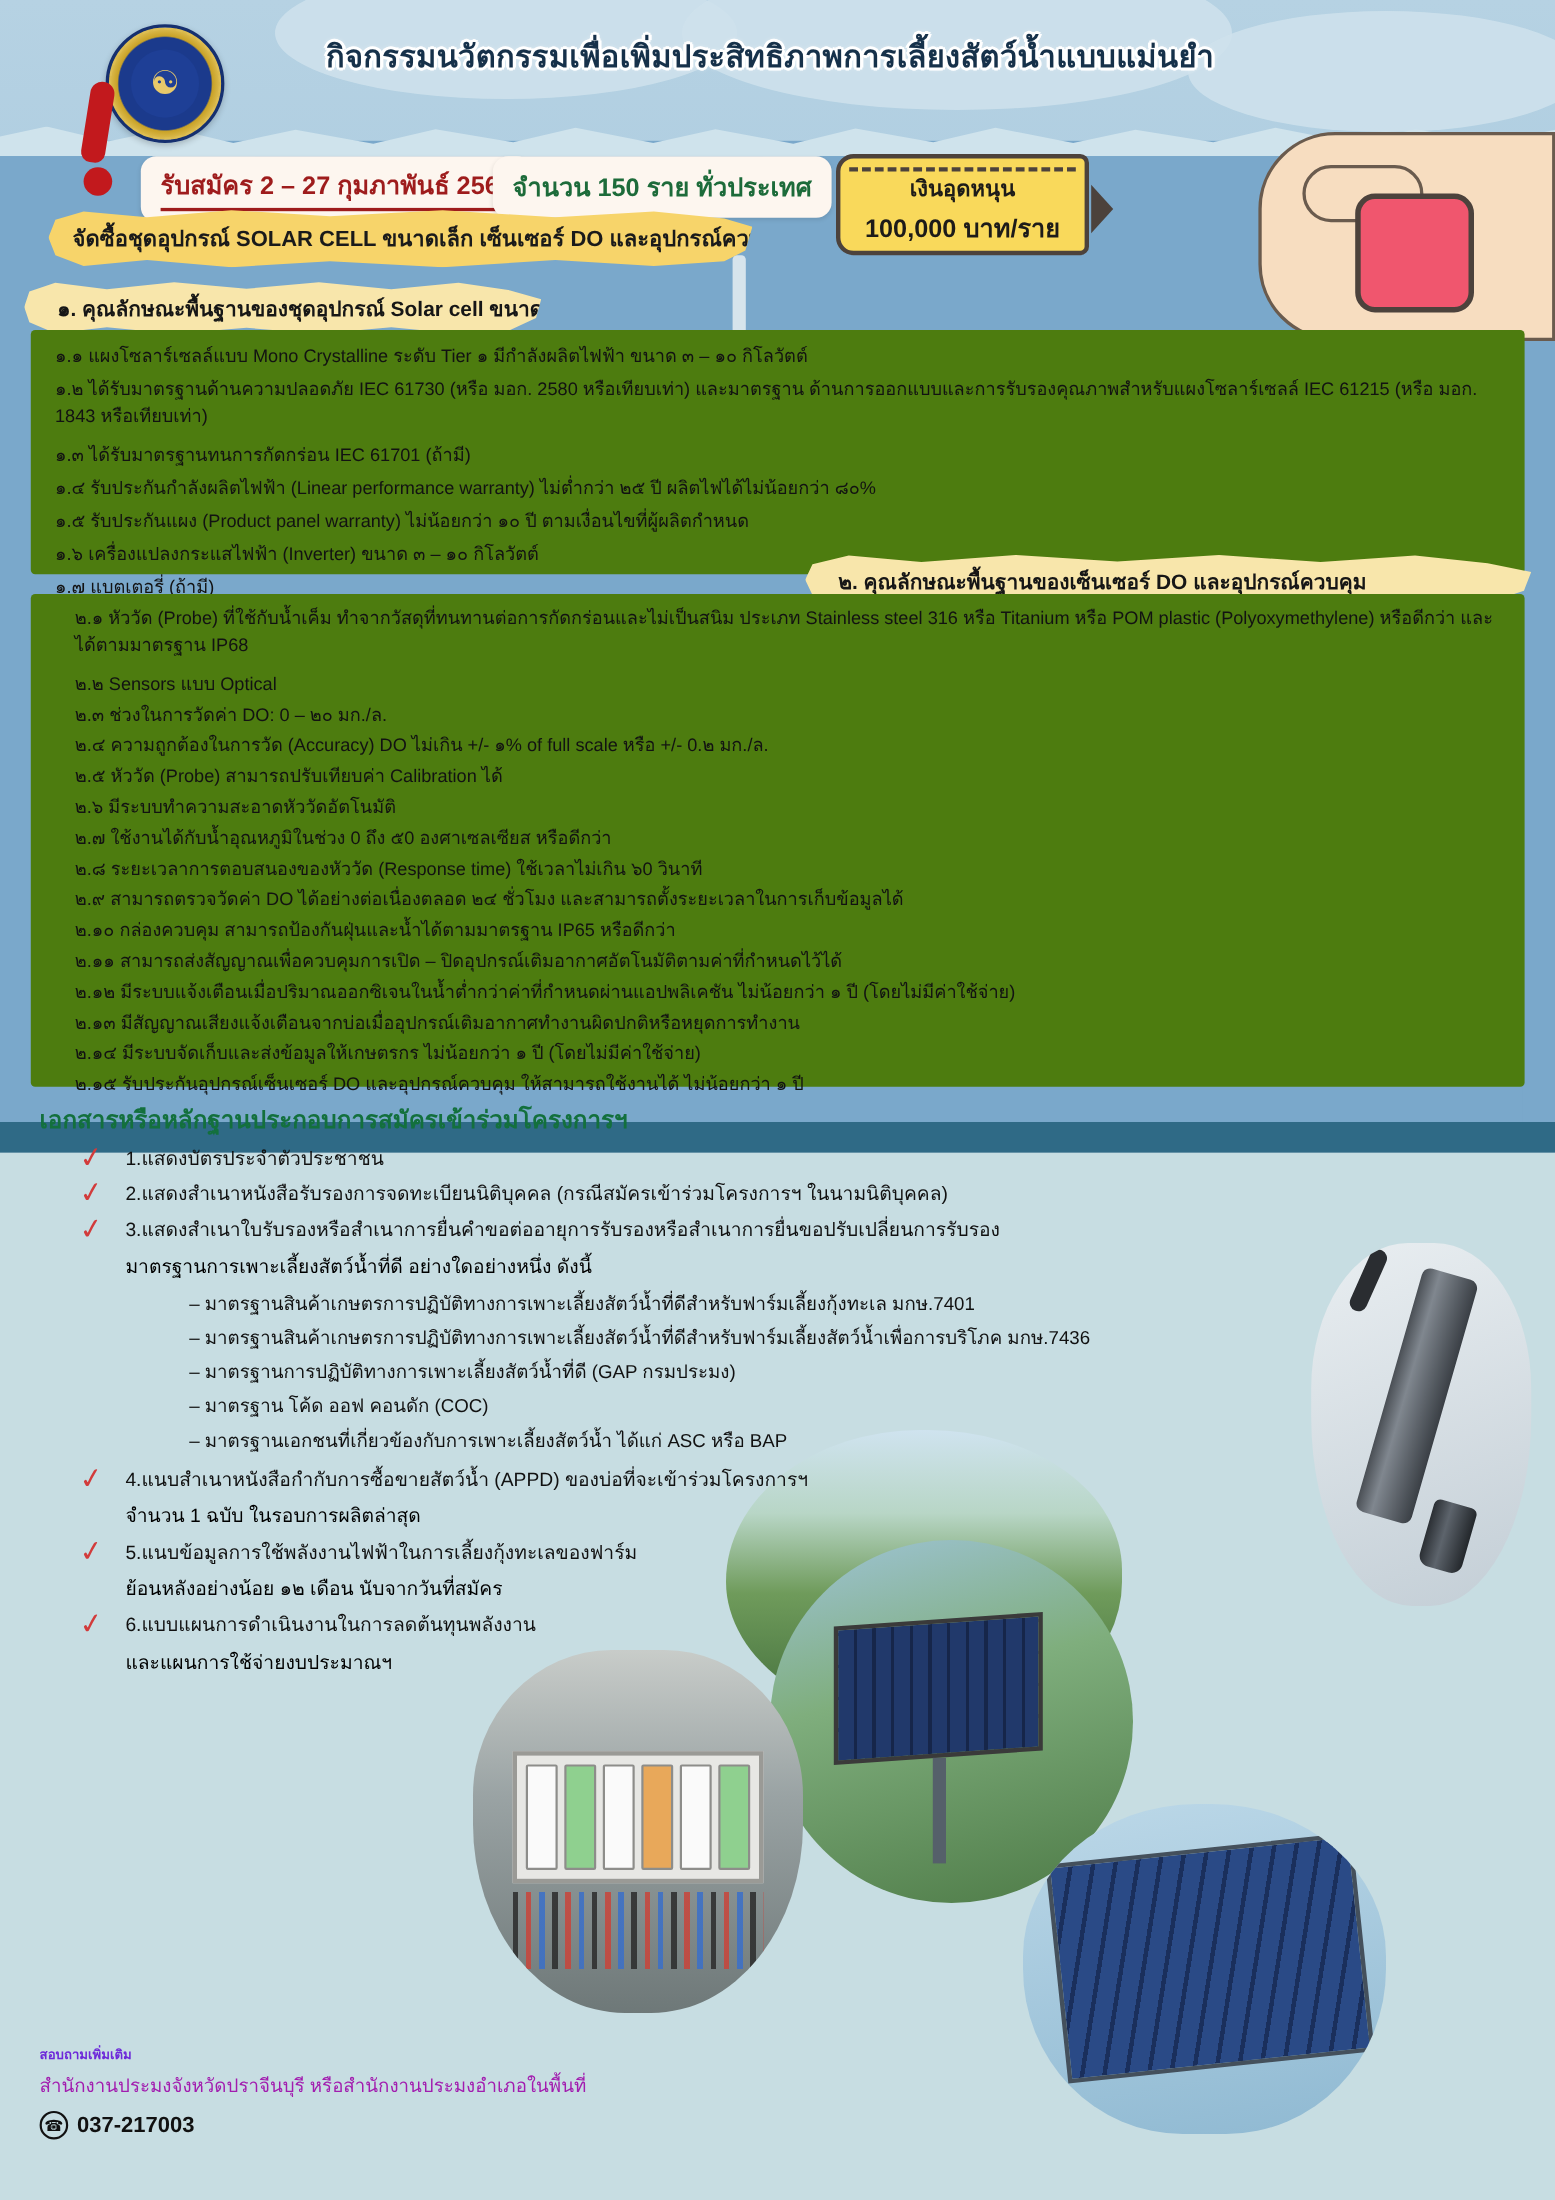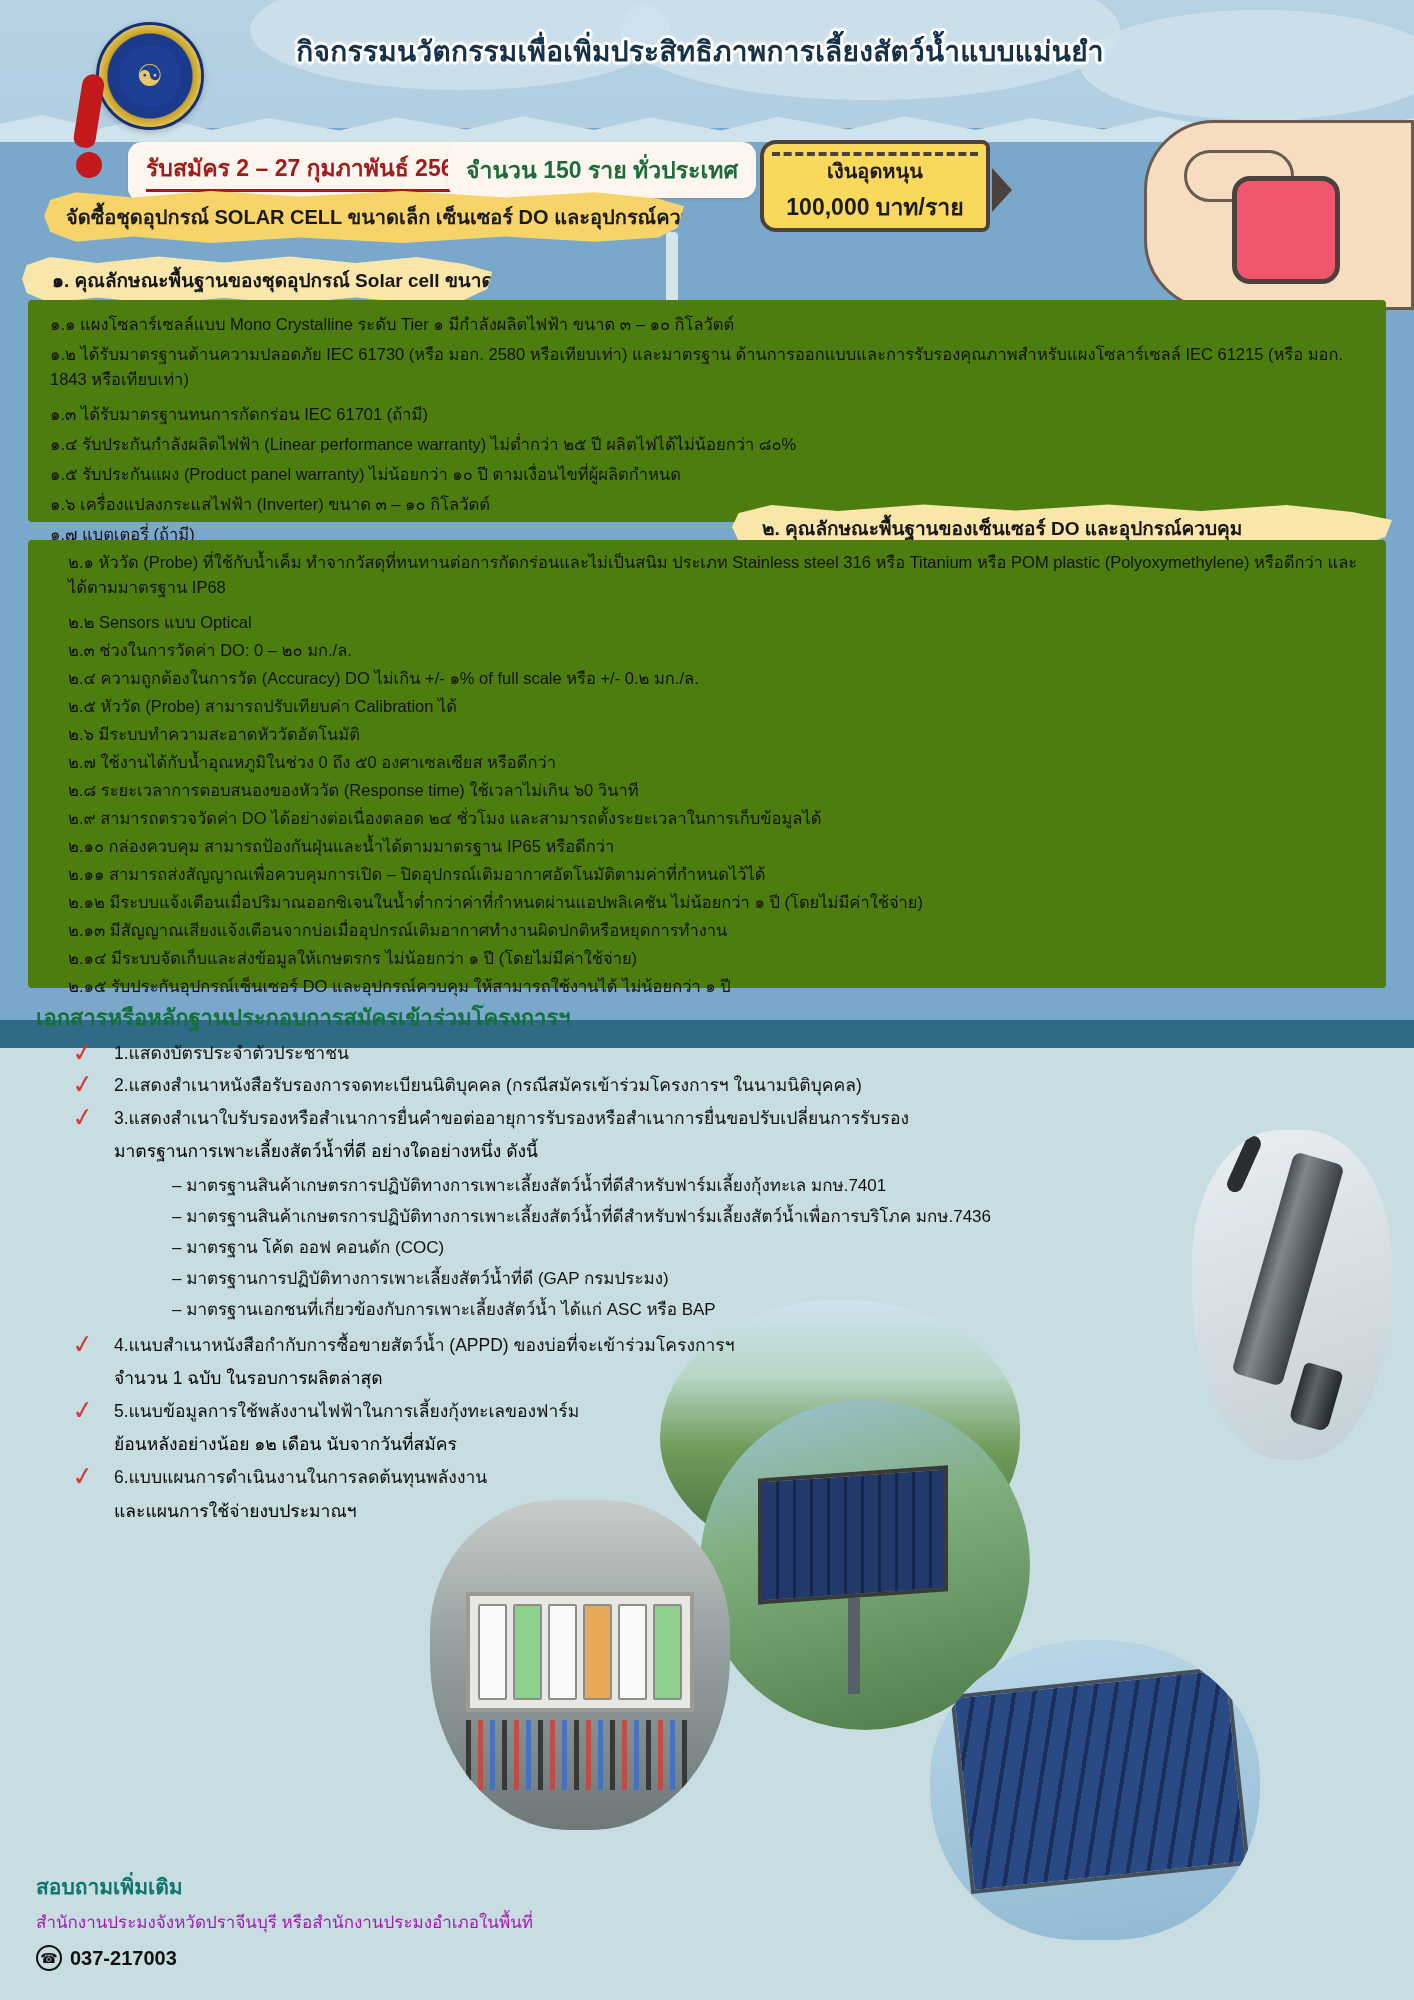--- a/index.html
+++ b/index.html
@@ -226,21 +226,21 @@
     color:#d23b3b; font-size:26px; font-weight:bold; line-height:1;
     transform:rotate(-8deg);
   }
   .sub-note { padding-left:52px; font-size:17.5px; color:#000000; margin-bottom:6px; }
   .dash-row { padding-left:110px; font-size:17px; color:#111; margin-bottom:4px; }
 
   
   .contact {
     position:absolute; left:36px; top:1858px; width:700px;
   }
-  .contact .c1 { font-size:21px; font-weight:bold; color:#0f766e; margin-bottom:5px;margin-top:12px; }
+  .contact .c1 { font-size:12px; font-weight:bold; color:#6d28d9; margin-bottom:5px; }
   .contact .c2 { font-size:17px; color:#a21caf; margin-bottom:10px; }
   .contact .c3 { font-size:20px; font-weight:bold; color:#111; display:flex; align-items:center; gap:8px; }
   .phone-ic {
     width:26px;height:26px;border:2.5px solid #111;border-radius:50%;
     display:inline-flex;align-items:center;justify-content:center;font-size:14px;
   }
 
   
   .photo { position:absolute; overflow:hidden; }
   .ph-round { border-radius:50%; }
@@ -438,22 +438,22 @@
       <span>2.แสดงสำเนาหนังสือรับรองการจดทะเบียนนิติบุคคล (กรณีสมัครเข้าร่วมโครงการฯ ในนามนิติบุคคล)</span>
     </div>
 
     <div class="doc-row">
       <span class="check">✓</span>
       <span>3.แสดงสำเนาใบรับรองหรือสำเนาการยื่นคำขอต่ออายุการรับรองหรือสำเนาการยื่นขอปรับเปลี่ยนการรับรอง</span>
     </div>
     <div class="sub-note">มาตรฐานการเพาะเลี้ยงสัตว์น้ำที่ดี อย่างใดอย่างหนึ่ง ดังนี้</div>
     <div class="dash-row">– มาตรฐานสินค้าเกษตรการปฏิบัติทางการเพาะเลี้ยงสัตว์น้ำที่ดีสำหรับฟาร์มเลี้ยงกุ้งทะเล มกษ.7401</div>
     <div class="dash-row">– มาตรฐานสินค้าเกษตรการปฏิบัติทางการเพาะเลี้ยงสัตว์น้ำที่ดีสำหรับฟาร์มเลี้ยงสัตว์น้ำเพื่อการบริโภค มกษ.7436</div>
+    <div class="dash-row">– มาตรฐานการปฏิบัติทางการเพาะเลี้ยงสัตว์น้ำที่ดี (GAP กรมประมง)</div>
     <div class="dash-row">– มาตรฐาน โค้ด ออฟ คอนดัก (COC)</div>
-    <div class="dash-row">– มาตรฐานการปฏิบัติทางการเพาะเลี้ยงสัตว์น้ำที่ดี (GAP กรมประมง)</div>
     <div class="dash-row" style="margin-bottom:10px;">– มาตรฐานเอกชนที่เกี่ยวข้องกับการเพาะเลี้ยงสัตว์น้ำ ได้แก่ ASC หรือ BAP</div>
 
     <div class="doc-row">
       <span class="check">✓</span>
       <span>4.แนบสำเนาหนังสือกำกับการซื้อขายสัตว์น้ำ (APPD) ของบ่อที่จะเข้าร่วมโครงการฯ</span>
     </div>
     <div class="sub-note">จำนวน 1 ฉบับ ในรอบการผลิตล่าสุด</div>
 
     <div class="doc-row">
       <span class="check">✓</span>

